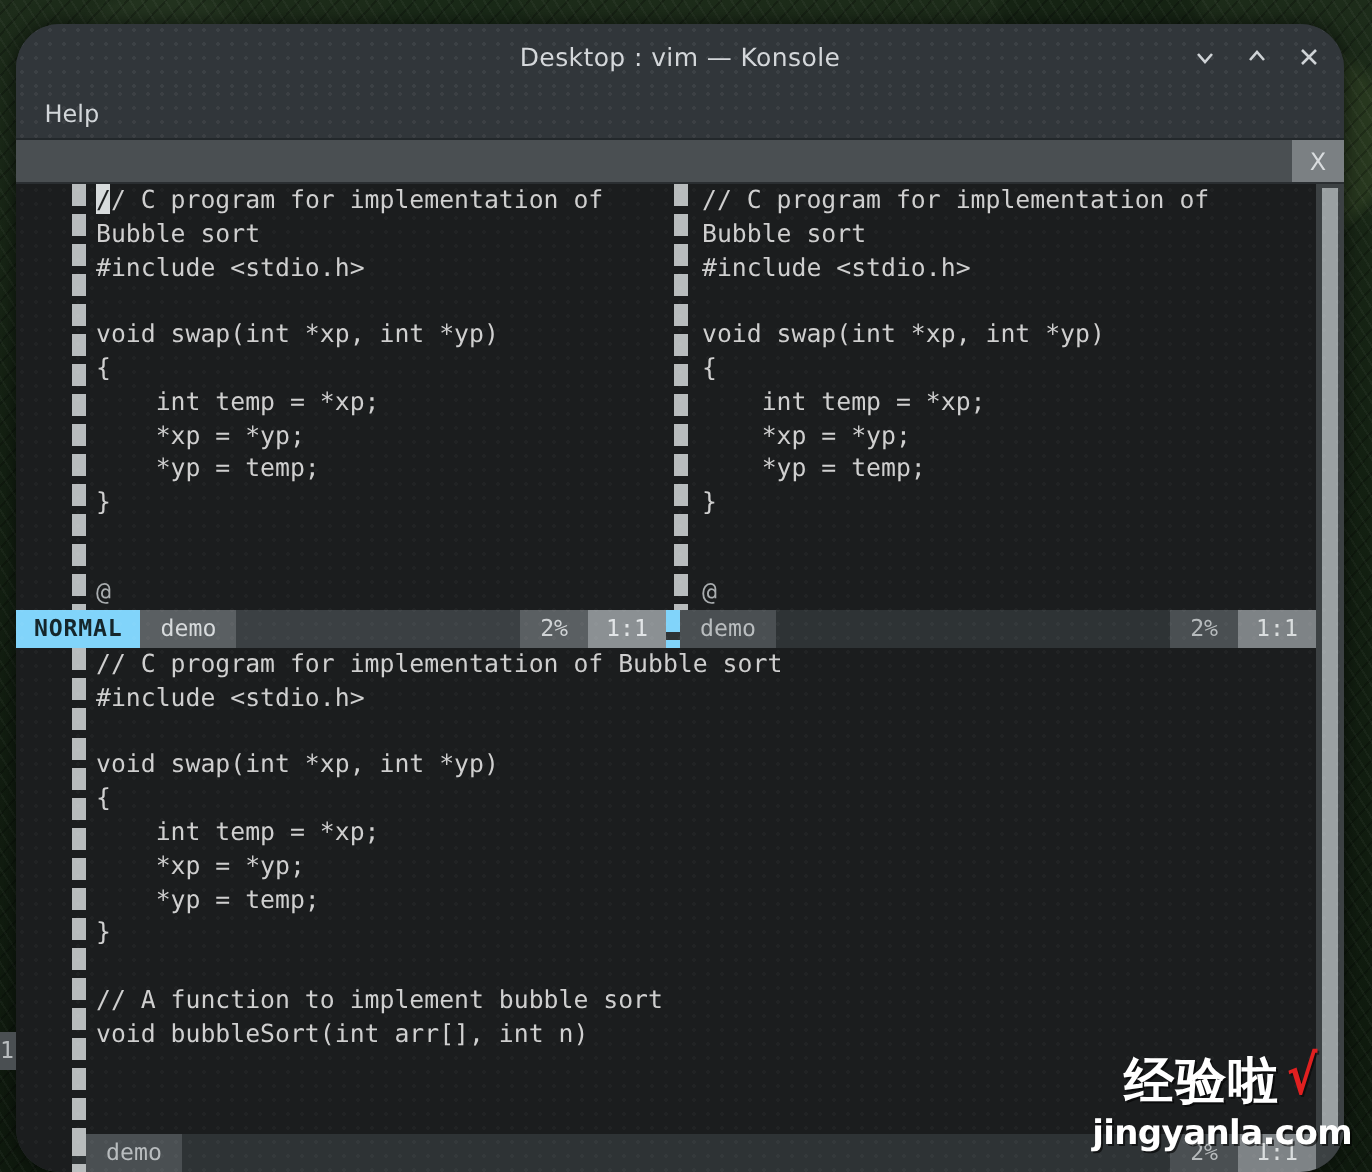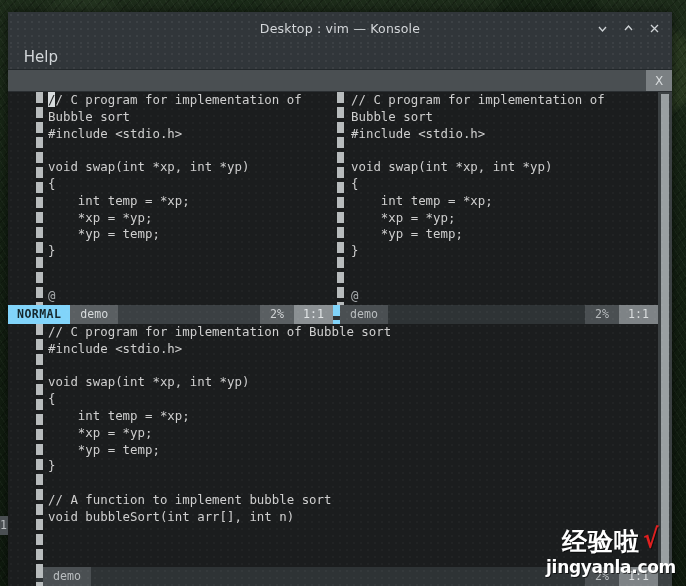--- a/index.html
+++ b/index.html
@@ -34,20 +34,21 @@
 
   
   #window {
     position: absolute;
     left: 8px; top: 12px;
     width: 664px; height: 574px;
     background: #2f3437;
     box-shadow: 0 0 10px rgba(0,0,0,.65);
     overflow: hidden;
     z-index: 3;
+    border-radius: 22px;
   }
 
   
   #titlebar {
     position: relative;
     height: 32px;
     background:
       radial-gradient(circle at 3px 3px, rgba(255,255,255,.055) 0 1px, transparent 1px) 0 0/7px 7px,
       #31363a;
     display: flex; align-items: center;
@@ -74,21 +75,21 @@
   .win-btn svg { display:block; }
 
   
   #menubar {
     height: 26px;
     background:
       radial-gradient(circle at 3px 3px, rgba(255,255,255,.05) 0 1px, transparent 1px) 0 0/7px 7px,
       #31363a;
     display: flex; align-items: center;
     padding-left: 0;
-    font-size: 15px; color: #d2d6d9;
+    font-size: 12px; color: #d2d6d9;
     border-bottom: 1px solid #23282b;
   }
   .menu-item { padding: 3px 9px; cursor: pointer; white-space: nowrap; }
   .menu-item.clipped { padding-left: 0; margin-left: -10px; }
 
   
   #tabbar {
     height: 22px;
     background: #4a4f52;
     display: flex; align-items: stretch;

